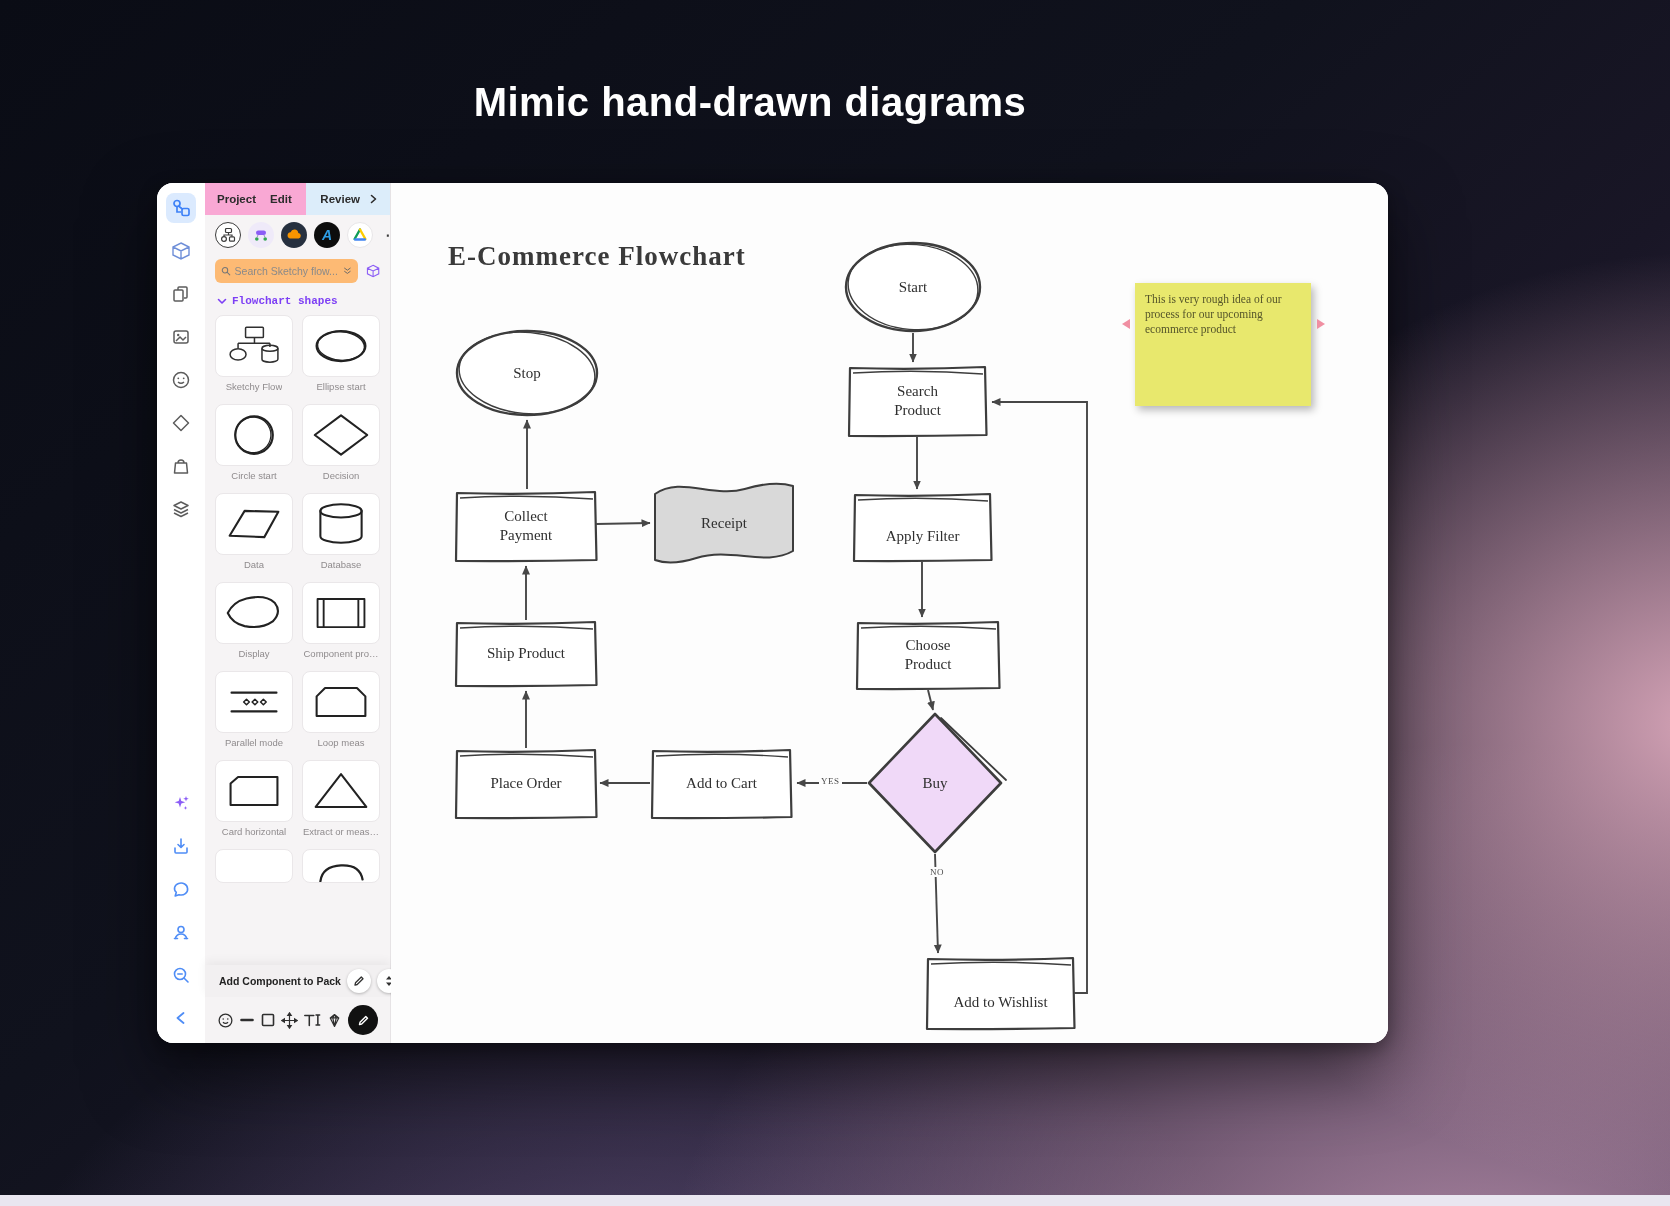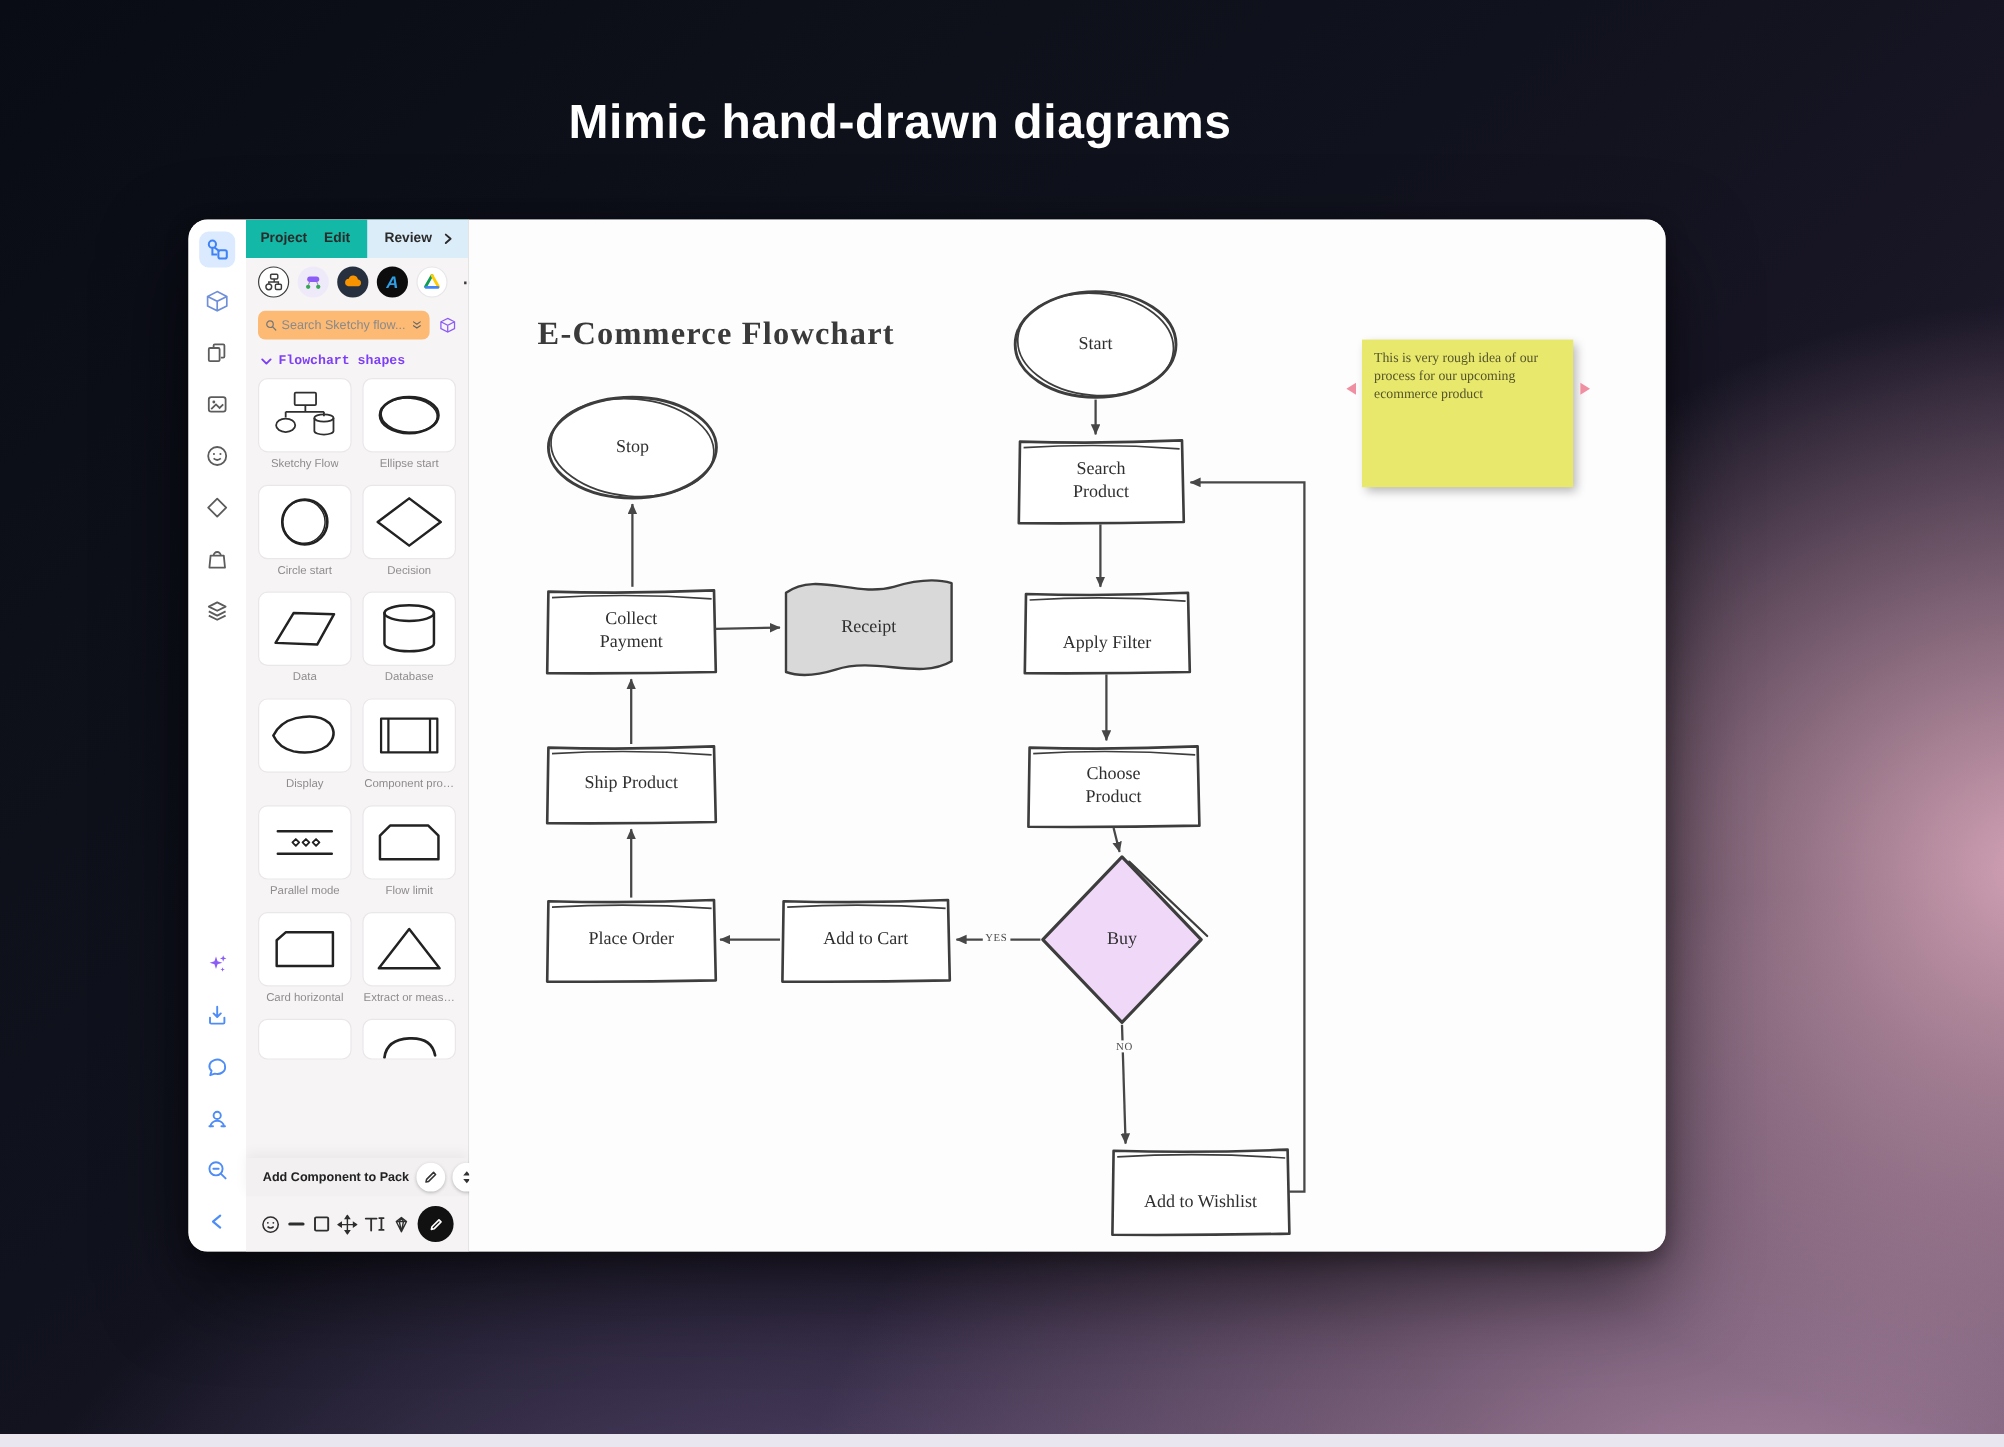--- a/index.html
+++ b/index.html
@@ -25,21 +25,21 @@
     padding:10px 0 10px; gap:13px; flex:0 0 auto; }
   .rail-btn { width:30px; height:30px; border-radius:8px; display:flex; align-items:center;
     justify-content:center; cursor:pointer; flex:0 0 auto; }
   .rail-btn.sel { background:#dbeafe; }
   .rail-spacer { flex:1 1 auto; }
   .rail svg { display:block; }
 
   
   .panel { width:186px; background:#f6f4f5; border-right:1px solid #e6e3e5; position:relative;
     flex:0 0 auto; display:flex; flex-direction:column; }
-  .menubar { height:32px; background:#14b8a6; display:flex; align-items:center; font-size:11.5px;
+  .menubar { height:32px; background:#f9a8d4; display:flex; align-items:center; font-size:11.5px;
     font-weight:700; color:#2b2b2b; padding-left:12px; }
   .menu-item { margin-right:14px; cursor:pointer; }
   .review { margin-left:auto; height:100%; background:#dcedfa; display:flex; align-items:center;
     gap:8px; padding:0 12px 0 14px; cursor:pointer; }
   .integrations { height:40px; display:flex; align-items:center; gap:7px; padding:0 10px; }
   .int-btn { width:26px; height:26px; border-radius:50%; display:flex; align-items:center;
     justify-content:center; cursor:pointer; flex:0 0 auto; }
   .int-sketchy { background:#fff; border:1.6px solid #3c3c3c; }
   .int-flow { background:#efeaf9; }
   .int-aws { background:#26303f; }
@@ -78,21 +78,21 @@
   .bottombar { position:absolute; left:0; right:0; bottom:0; height:46px; background:#f5f3f4;
     display:flex; align-items:center; justify-content:space-between; padding:0 12px; }
   .tool-btn { display:flex; align-items:center; justify-content:center; cursor:pointer; }
   .tool-text { font-size:13px; font-weight:700; color:#2e2e2e; }
   .tool-draw { width:30px; height:30px; border-radius:50%; background:#111; display:flex;
     align-items:center; justify-content:center; cursor:pointer; }
 
   
   .canvas { position:relative; flex:1 1 auto; background:#fdfdfd; overflow:hidden; }
   #flow { position:absolute; inset:0; }
-  .canvas-title { position:absolute; left:57px; top:80px; font-family:cursive; font-size:27px;
+  .canvas-title { position:absolute; left:57px; top:58px; font-family:cursive; font-size:27px;
     font-weight:700; color:#3a3a3a; letter-spacing:1px; }
   .node { position:absolute; display:flex; align-items:center; justify-content:center;
     text-align:center; font-family:cursive; font-size:15px; color:#2f2f2f; line-height:1.25;
     cursor:pointer; }
   .node.narrow { padding:0 26px; }
   .edge-label { position:absolute; font-family:cursive; font-size:9px; color:#4c4c4c;
     background:#fdfdfd; padding:0 2px; letter-spacing:.5px; }
   .edge-label.yes { left:428px; top:593px; }
   .edge-label.no { left:537px; top:684px; }
 
@@ -351,21 +351,21 @@
           </svg>
         </div>
         <div class="card-label">Parallel mode</div>
       </div>
       <div class="cell">
         <div class="card">
           <svg width="60" height="46" viewBox="0 0 64 46" fill="none" stroke="#222" stroke-width="2.2" stroke-linejoin="round">
             <path d="M15 8 L49 8 L58 17 L58 38 L6 38 L6 17 Z"></path>
           </svg>
         </div>
-        <div class="card-label">Flow limit</div>
+        <div class="card-label">Loop meas</div>
       </div>
       <div class="cell">
         <div class="card">
           <svg width="60" height="46" viewBox="0 0 64 46" fill="none" stroke="#222" stroke-width="2.2" stroke-linejoin="round">
             <path d="M15 8 L57 8 L57 38 L7 38 L7 15 Z"></path>
           </svg>
         </div>
         <div class="card-label">Card horizontal</div>
       </div>
       <div class="cell">

